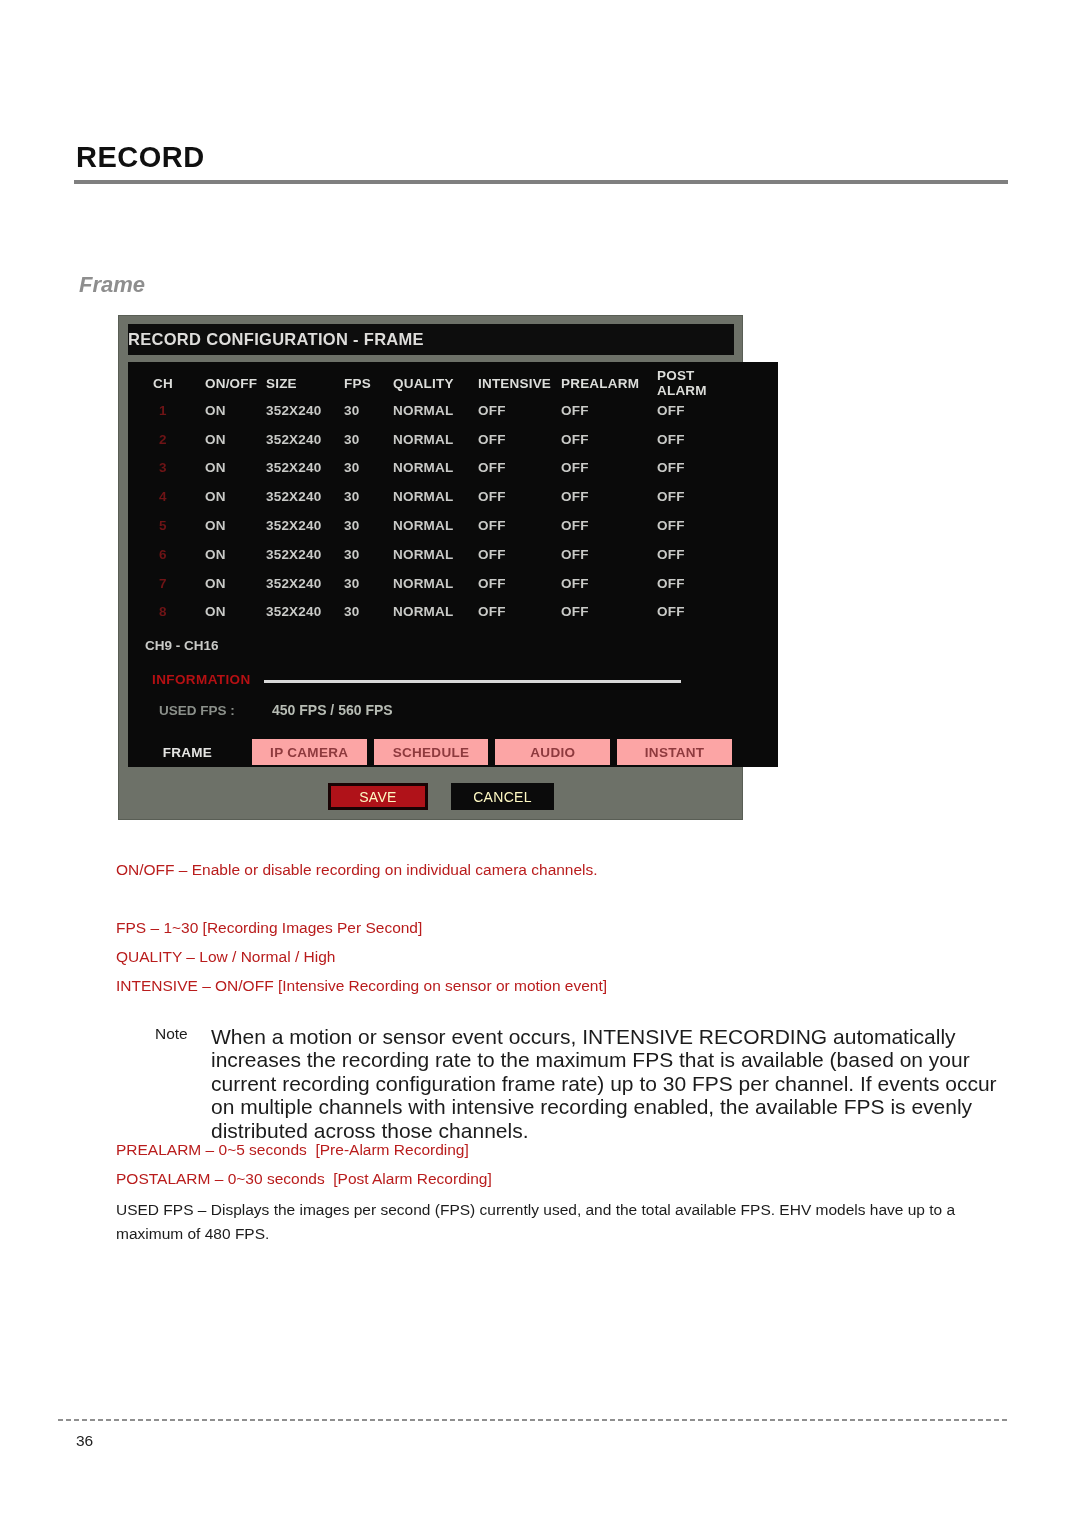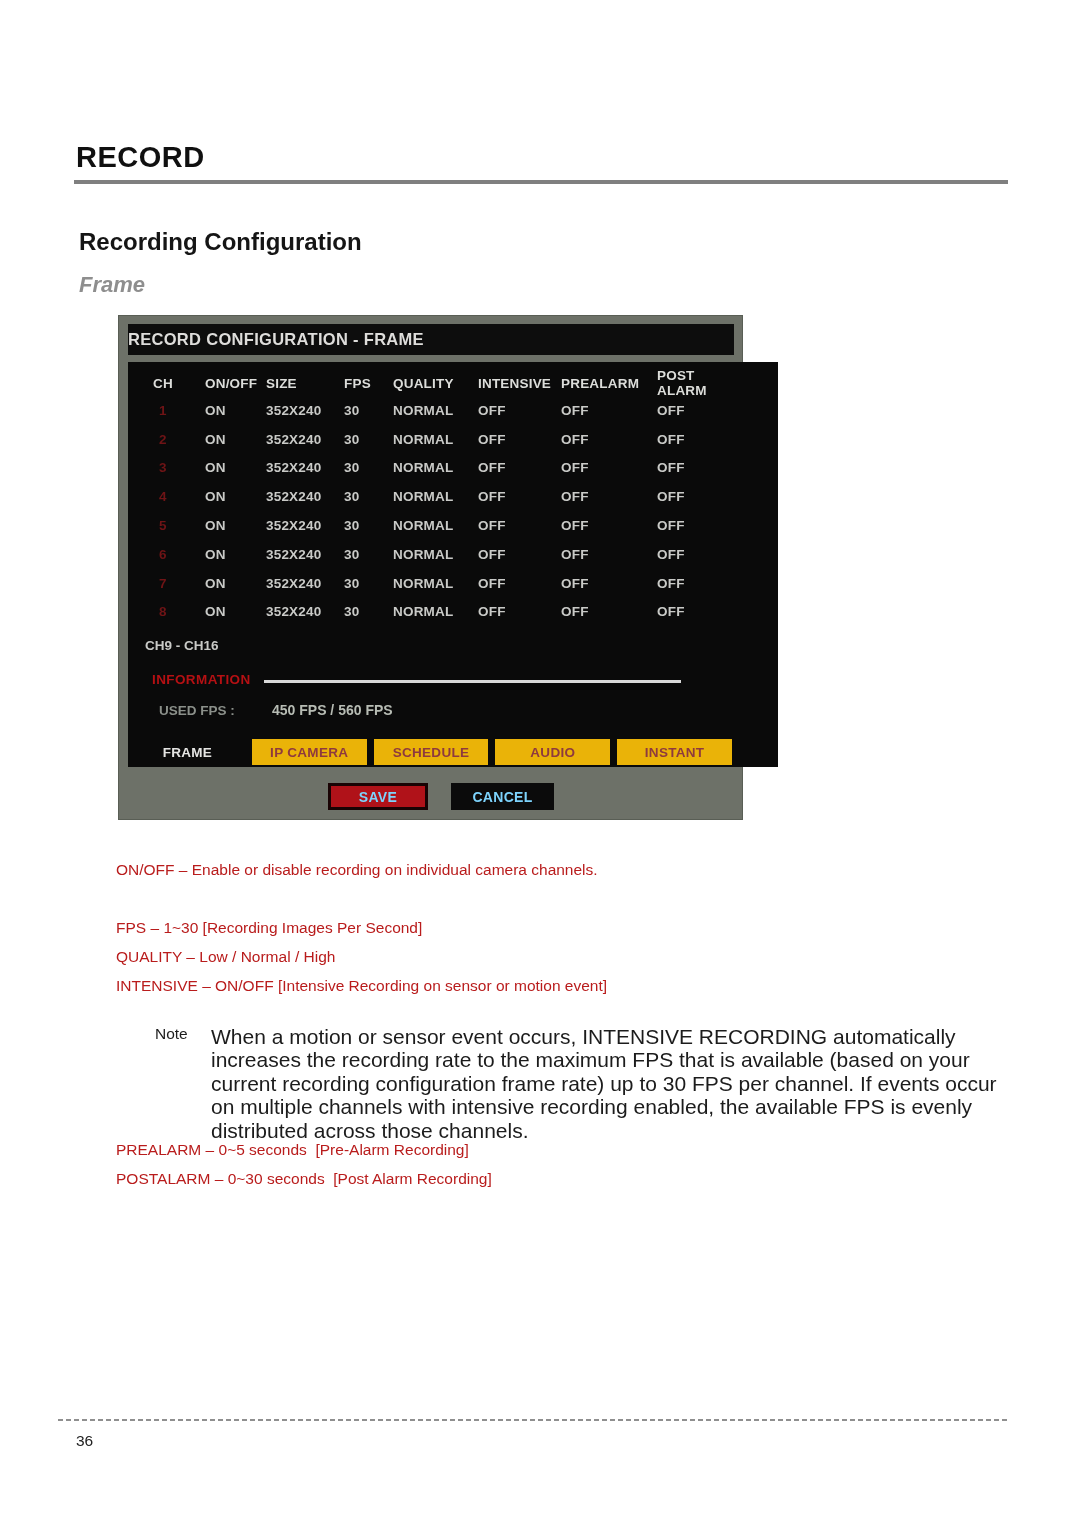--- a/index.html
+++ b/index.html
@@ -28,25 +28,25 @@
 
   .ch-range { position:absolute; left:17px; top:276px; font-size:13.5px; font-weight:bold; color:#c9cac7; }
   .info-label { position:absolute; left:24px; top:310px; font-size:13.5px; font-weight:bold; color:#b51013; letter-spacing:0.4px; }
   .info-line { position:absolute; left:136px; top:318px; width:417px; height:3px; background:#d9d9d9; }
   .usedfps-label { position:absolute; left:31px; top:341px; font-size:13.5px; font-weight:bold; color:#8b908a; }
   .usedfps-value { position:absolute; left:144px; top:340px; font-size:14px; font-weight:bold; color:#b7bcb4; }
 
   .tabbar { position:absolute; left:2px; bottom:2px; width:602px; height:26px;
             display:grid; grid-template-columns:repeat(5,1fr); gap:7px; }
   .tab { display:flex; align-items:center; justify-content:center; font-size:13.5px; font-weight:bold;
-         background:#eab308; color:#8e3a3e; letter-spacing:0.3px; cursor:default; }
+         background:#fca5a5; color:#8e3a3e; letter-spacing:0.3px; cursor:default; }
   .tab.active { background:transparent; color:#e4e4e2; }
 
   .btn { position:absolute; top:467px; height:27px; display:flex; align-items:center; justify-content:center;
-         font-size:14px; font-weight:bold; color:#7dd3fc; letter-spacing:0.3px; cursor:default; }
+         font-size:14px; font-weight:normal; color:#fef9c3; letter-spacing:0.3px; cursor:default; }
   .btn.save { left:209px; width:100px; background:#b01219; border:3px solid #190304; }
   .btn.cancel { left:332px; width:103px; background:#0b0b0b; }
 
   
   .body-line { position:absolute; left:116px; font-size:15.5px; color:#b91c1c; white-space:pre-wrap; }
   .note-label { position:absolute; left:155px; top:1025px; font-size:15.5px; color:#1c1c1c; }
   .note-text { position:absolute; left:211px; top:1025px; width:800px; font-size:21px; color:#1c1c1c; line-height:23.4px; }
   .wrap-item { position:absolute; left:116px; width:895px; font-size:15.5px; color:#1c1c1c; line-height:23.5px; white-space:pre-wrap; }
 
   
@@ -54,21 +54,20 @@
                  background:repeating-linear-gradient(90deg, #8f8f8f 0 5px, transparent 5px 8px); }
   .page-number { position:absolute; left:76px; top:1432px; font-size:15.5px; color:#222222; }
 </style>
 </head>
 <body>
 
 <div class="page">
 
   <div class="h1">RECORD</div>
   <div class="title-rule"></div>
-  <div class="h2">Recording Configuration</div>
   <div class="h3">Frame</div>
 
   <div class="shot">
 
     <div class="shot-titlebar">
       <span class="shot-title">RECORD CONFIGURATION - FRAME</span>
     </div>
 
     <div class="shot-panel">
 
@@ -179,16 +178,17 @@
   <div class="body-line" style="top:861px">ON/OFF – Enable or disable recording on individual camera channels.</div>
   <div class="body-line" style="top:919px">FPS – 1~30 [Recording Images Per Second]</div>
   <div class="body-line" style="top:948px">QUALITY – Low / Normal / High</div>
   <div class="body-line" style="top:977px">INTENSIVE – ON/OFF [Intensive Recording on sensor or motion event]</div>
 
   <div class="note-label">Note</div>
   <div class="note-text">When a motion or sensor event occurs, INTENSIVE RECORDING automatically increases the recording rate to the maximum FPS that is available (based on your current recording configuration frame rate) up to 30 FPS per channel. If events occur on multiple channels with intensive recording enabled, the available FPS is evenly distributed across those channels.</div>
 
   <div class="body-line" style="top:1141px">PREALARM – 0~5 seconds  [Pre-Alarm Recording]</div>
   <div class="body-line" style="top:1170px">POSTALARM – 0~30 seconds  [Post Alarm Recording]</div>
+  <div class="wrap-item" style="top:1198px">USED FPS – Displays the images per second (FPS) currently used, and the total available FPS. EHV models have up to a maximum of 480 FPS.</div>
 
   <div class="footer-rule"></div>
   <div class="page-number">36</div>
 </div>
 
 </body></html>

